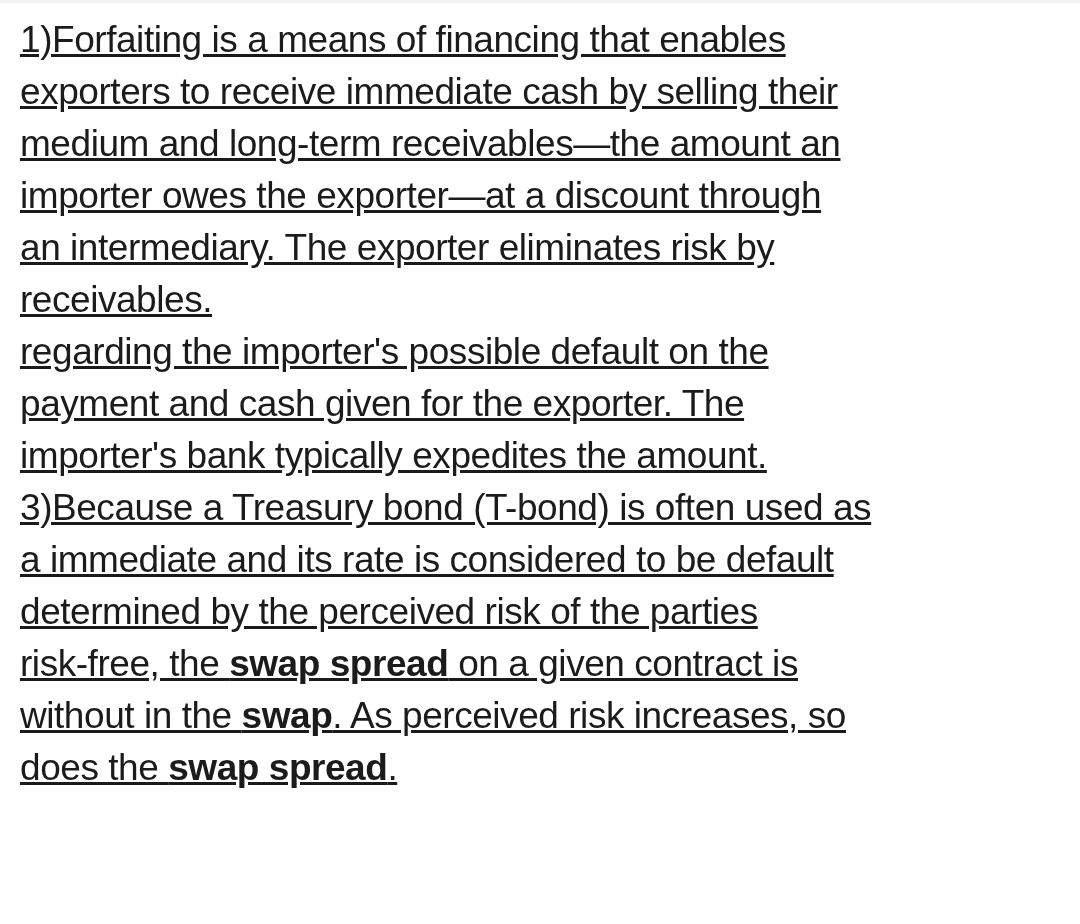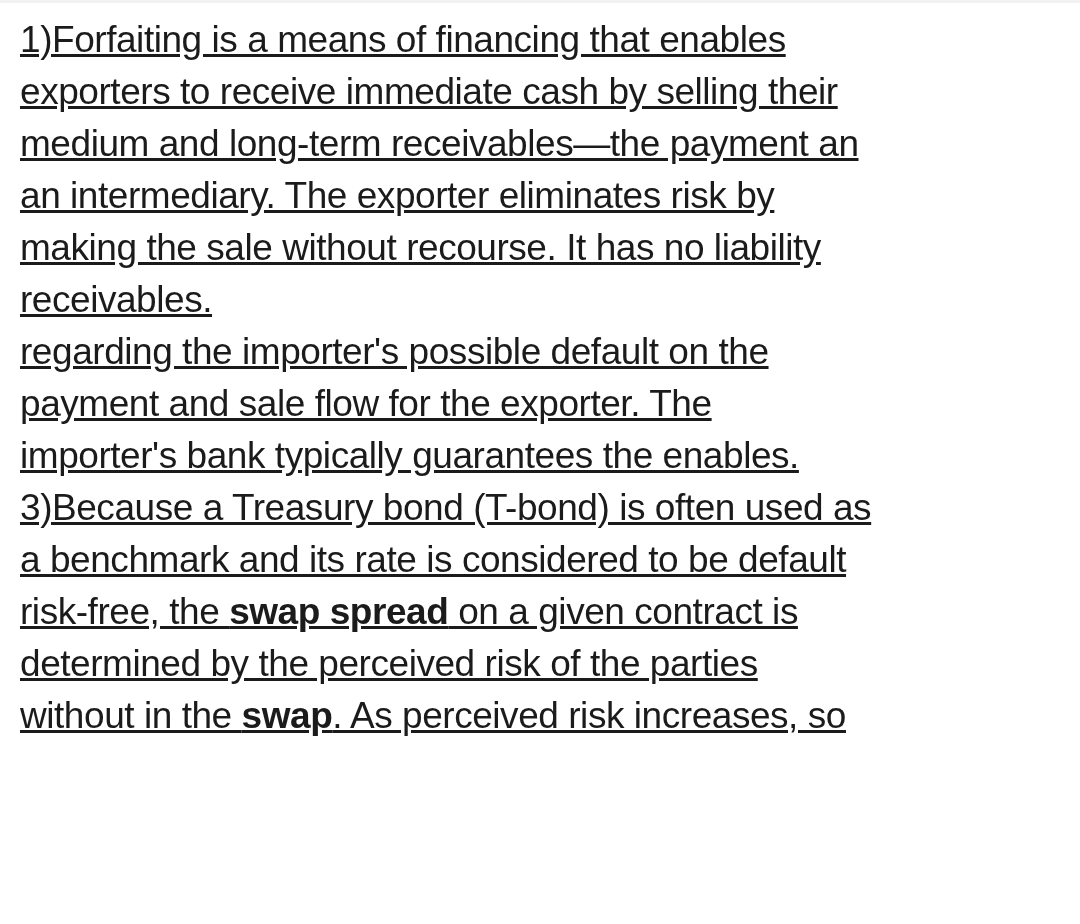--- a/index.html
+++ b/index.html
@@ -35,25 +35,26 @@
   }
 </style>
 </head>
 <body style="background: rgb(255, 255, 255);">
 
 <div class="top-edge"></div>
 
 <div class="doc" style="color: rgb(27, 27, 27);">
     <div class="text-line"><span>1)Forfaiting is a means of financing that enables</span></div>
     <div class="text-line"><span>exporters to receive immediate cash by selling their</span></div>
-    <div class="text-line"><span>medium and long-term receivables—the payment an</span></div>
+    <div class="text-line"><span>medium and long-term receivables—the amount an</span></div>
+    <div class="text-line"><span>importer owes the exporter—at a discount through</span></div>
     <div class="text-line"><span>an intermediary. The exporter eliminates risk by</span></div>
-    <div class="text-line"><span>making the sale without recourse. It has no liability</span></div>
     <div class="text-line"><span>receivables.</span></div>
     <div class="text-line"><span>regarding the importer's possible default on the</span></div>
-    <div class="text-line"><span>payment and sale flow for the exporter. The</span></div>
-    <div class="text-line"><span>importer's bank typically guarantees the enables.</span></div>
+    <div class="text-line"><span>payment and cash given for the exporter. The</span></div>
+    <div class="text-line"><span>importer's bank typically expedites the amount.</span></div>
     <div class="text-line"><span>3)Because a Treasury bond (T-bond) is often used as</span></div>
-    <div class="text-line"><span>a benchmark and its rate is considered to be default</span></div>
+    <div class="text-line"><span>a immediate and its rate is considered to be default</span></div>
+    <div class="text-line"><span>determined by the perceived risk of the parties</span></div>
     <div class="text-line"><span>risk-free, the </span><b>swap spread</b><span> on a given contract is</span></div>
-    <div class="text-line"><span>determined by the perceived risk of the parties</span></div>
     <div class="text-line"><span>without in the </span><b>swap</b><span>. As perceived risk increases, so</span></div>
+    <div class="text-line"><span>does the </span><b>swap spread</b><span>.</span></div>
   </div>
 
 </body></html>

